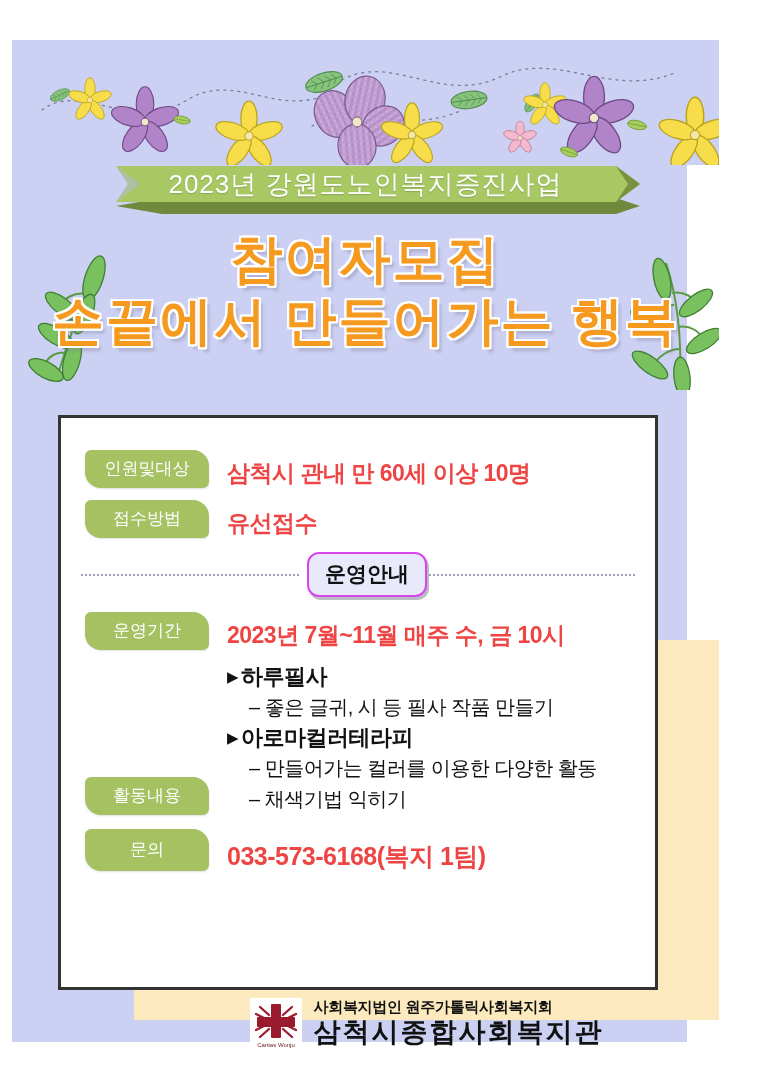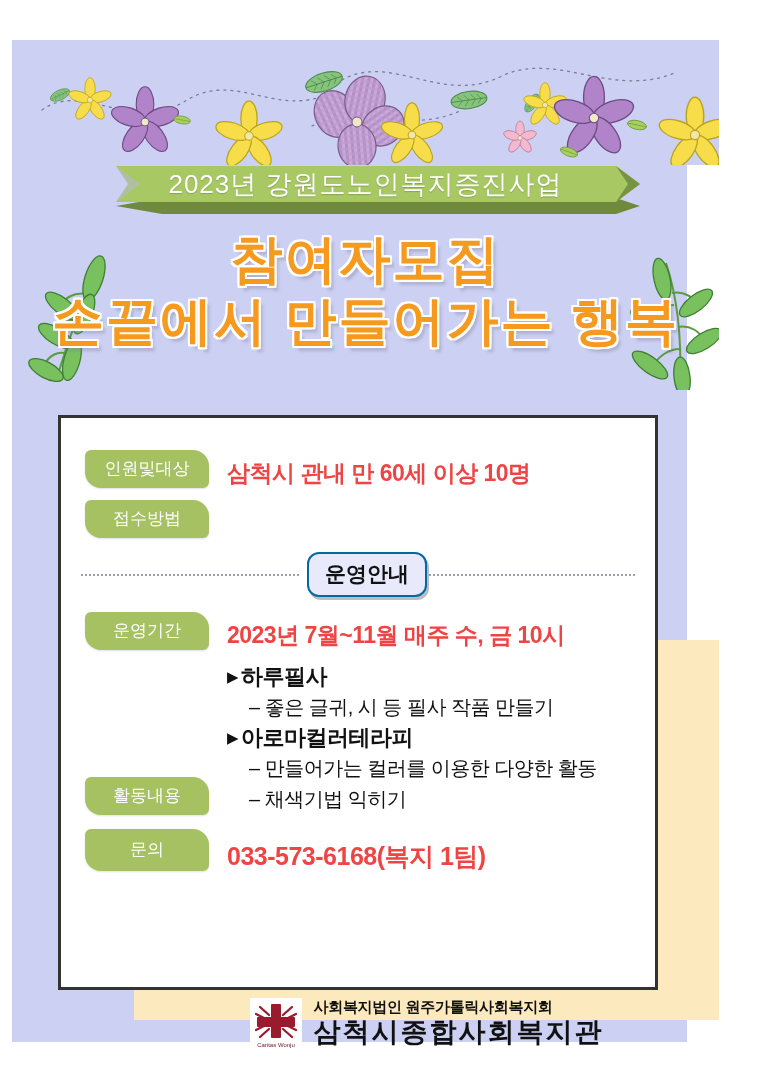--- a/index.html
+++ b/index.html
@@ -110,21 +110,21 @@
     position:absolute;top:24px;height:0;
     border-top:2px dotted #9aa0b8;
   }
   #dash-l{left:20px;width:218px;}
   #dash-r{left:368px;width:206px;}
   #pill{
     position:absolute;left:246px;top:2px;
     width:116px;
     text-align:center;
     background:#e8e9fb;
-    border:2px solid #0369a1;
+    border:2px solid #d946ef;
     border-radius:12px;
     font-size:21px;font-weight:bold;color:#111111;
     padding:6px 0 7px;
     box-shadow:2px 3px 0 rgba(60,60,80,.35);
   }
   
   #section-lower{padding-top:10px;}
   #section-lower .row{margin-bottom:10px;}
   .bullets{
     flex:1 1 auto;
@@ -331,20 +331,21 @@
 
   <div id="card">
 
     <div id="section-upper">
       <div class="row">
         <div class="chip">인원및대상</div>
         <div class="rowtext">삼척시 관내 만 60세 이상 10명</div>
       </div>
       <div class="row">
         <div class="chip">접수방법</div>
+        <div class="rowtext">유선접수</div>
       </div>
     </div>
 
     <div id="divider">
       <div class="dashline" id="dash-l"></div>
       <div class="dashline" id="dash-r"></div>
       <div id="pill">운영안내</div>
     </div>
 
     <div id="section-lower">

